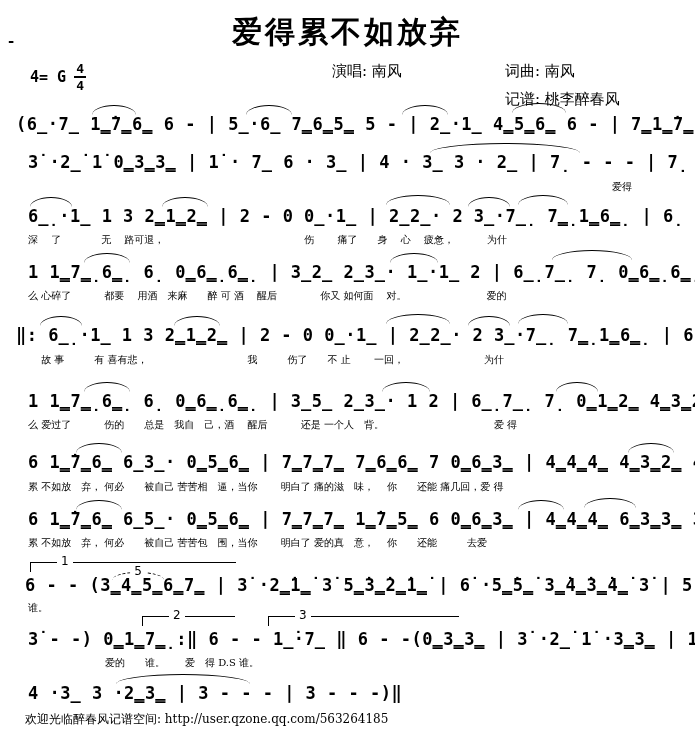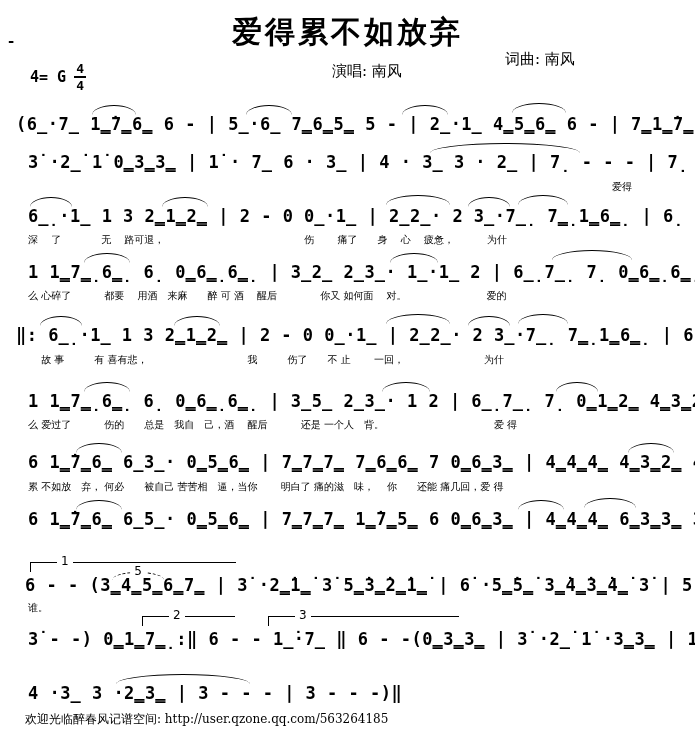--- a/index.html
+++ b/index.html
@@ -6,21 +6,21 @@
   .sheet{position:relative;width:695px;height:750px;background:#ffffff;color:#000;overflow:hidden;
          font-family:"DejaVu Serif", serif;}
   .title{position:absolute;top:12px;left:0;width:100%;text-align:center;
          font-size:30px;font-weight:bold;letter-spacing:3px;font-family:Liberation Serif, serif;}
   .dash{position:absolute;left:8px;top:32px;font-weight:bold;font-size:15px;}
   .meta{position:absolute;font-size:15px;white-space:pre;}
   .keysig{left:30px;top:62px;font-family:"DejaVu Sans Mono",monospace;font-weight:bold;display:flex;align-items:center;}
   .frac{display:inline-flex;flex-direction:column;align-items:center;line-height:1;margin-left:8px;font-size:13px;font-weight:bold;}
   .frac .bar{width:12px;height:2px;background:#000;margin:1px 0;}
   .singer{left:332px;top:62px;}
-  .lyricist{left:505px;top:50px;}
+  .lyricist{left:505px;top:62px;}
   .transcriber{left:505px;top:90px;}
   .notes{position:absolute;left:28px;font-family:"DejaVu Sans Mono",monospace;font-weight:bold;
          font-size:17px;letter-spacing:.5px;white-space:pre;}
   .notes.flush{left:16px;}
   .lyr{position:absolute;left:28px;font-size:10px;white-space:pre;font-family:"DejaVu Serif",serif;}
   .volta{position:absolute;height:9px;border-top:1px solid #000;border-left:1px solid #000;}
   .volta .num,.tuplet .num{position:absolute;top:-9px;background:#fff;padding:0 4px;
          font-size:12px;font-family:"DejaVu Sans",sans-serif;}
   .volta .num{left:26px;}
   .tuplet{position:absolute;height:7px;border-top:1px dashed #000;border-radius:50% 50% 0 0/100% 100% 0 0;}
@@ -40,38 +40,41 @@
   <div class="meta keysig">
     <span>4= G</span>
     <span class="frac">
       <span>4</span>
       <span class="bar"></span>
       <span>4</span>
     </span>
   </div>
   <div class="meta singer">演唱: 南风</div>
   <div class="meta lyricist">词曲: 南风</div>
+  <div class="meta transcriber">记谱: 桃李醉春风</div>
 
   <div class="notes flush" style="top:114px">(6̲·7̲ 1̳̇7̳6̳ 6 - | 5̲·6̲ 7̳6̳5̳ 5 - | 2̲·1̲ 4̳5̳6̳ 6 - | 7̳1̳̇7̳6̳ 6̲7̲· 3 0̳3̳3̳ |</div>
   <div class="notes" style="top:152px">3̇ ·2̲̇ 1̇ 0̳3̳3̳ | 1̇ · 7̲ 6 · 3̲ | 4 · 3̲ 3 · 2̲ | 7̣ - - - | 7̣ - -) 0̳1̳7̳̣ |</div>
   <div class="lyr" style="top:180px;left:612px">爱得</div>
   <div class="notes" style="top:206px">6̲̣·1̲ 1 3 2̳1̳2̳ | 2 - 0 0̲·1̲ | 2̲2̲· 2 3̲·7̲̣ 7̳̣1̳6̳̣ | 6̣ - 0 0̳1̳7̳̣ |</div>
   <div class="lyr" style="top:233px">深　 了　　　　无　 路可退，　　　　　　　　　　　　　　伤　　 痛了　　身　 心　 疲惫，　　　 为什</div>
   <div class="notes" style="top:262px">1 1̳7̳̣6̳̣ 6̣ 0̳6̳̣6̳̣ | 3̲2̲ 2̲3̲· 1̲·1̲ 2 | 6̲̣7̲̣ 7̣ 0̳6̳̣6̳̣ 2̳1̳6̳̣ | 7̳̣6̳̣7̳̣ 7̣ - 0̳1̳7̳̣ |</div>
   <div class="lyr" style="top:289px">么 心碎了　　　 都要　 用酒　来麻　　醉 可 酒　 醒后　　　　 你又 如何面　 对。　　　　　　　　爱的</div>
   <div class="notes flush" style="top:325px">‖: 6̲̣·1̲ 1 3 2̳1̳2̳ | 2 - 0 0̲·1̲ | 2̲2̲· 2 3̲·7̲̣ 7̳̣1̳6̳̣ | 6̣ - 0 0̳1̳7̳̣ |</div>
   <div class="lyr" style="top:353px">　 故 事　　　有 喜有悲，　　　　　　　　　　我　　　伤了　　不 止　　 一回，　　　　　　　　为什</div>
   <div class="notes" style="top:391px">1 1̳7̳̣6̳̣ 6̣ 0̳6̳̣6̳̣ | 3̲5̲ 2̲3̲· 1 2 | 6̲̣7̲̣ 7̣ 0̳1̳2̳ 4̳3̳2̳ | 3 - - - | 7̲·6̲ 7 1̲̇·7̲ |</div>
   <div class="lyr" style="top:418px">么 爱过了　　　 伤的　　总是　我自　己，酒　 醒后　　　 还是 一个人　背。　　　　　　　　　　　爱 得</div>
   <div class="notes" style="top:452px">6 1̳̇7̳6̳ 6̲3̲· 0̳5̳6̳ | 7̳7̳7̳ 7̳6̳6̳ 7 0̳6̳3̳ | 4̳4̳4̳ 4̳3̳2̳ 4 0̲·2̲ | 7̲7̲ 7̳6̳7̳ 7 1̲̇·7̲ |</div>
   <div class="lyr" style="top:480px">累 不如放　弃， 何必　　被自己 苦苦相　逼，当你　　 明白了 痛的滋　味，　 你　　还能 痛几回，爱 得</div>
   <div class="notes" style="top:509px">6 1̳̇7̳6̳ 6̲5̲· 0̳5̳6̳ | 7̳7̳7̳ 1̳̇7̳5̳ 6 0̳6̳3̳ | 4̳4̳4̳ 6̳3̳3̳ 3̲2̲· 0̲·2̲ | 7̲7̲ 7 - 1̳̇7̳6̳ |</div>
+  <div class="lyr" style="top:536px">累 不如放　弃， 何必　　被自己 苦苦包　围，当你　　 明白了 爱的真　意，　 你　　还能　　　去爱</div>
   <div class="notes" style="top:575px;left:25px">6 - - (3̳4̳5̳6̳7̳ | 3̇ ·2̳̇1̳̇ 3̇ 5̳̇3̳̇2̳̇1̳̇ | 6̇ ·5̳̇5̳̇ 3̳̇4̳̇3̳̇4̳̇ 3̇ | 5̇ ·4̲̇ 3̇ 3̳̇2̳̇1̳̇ |</div>
   <div class="lyr" style="top:601px">谁。</div>
   <div class="notes" style="top:629px">3̇ - -) 0̳1̳7̳̣:‖ 6 - - 1̲̇·7̲ ‖ 6 - -(0̳3̳3̳ | 3̇ ·2̲̇ 1̇ ·3̳3̳ | 1̇ ·7̲ 6··3̳ |</div>
+  <div class="lyr" style="top:656px;left:105px">爱的　　谁。　　爱　得 D.S 谁。</div>
   <div class="notes" style="top:683px">4 ·3̲ 3 ·2̳3̳ | 3 - - - | 3 - - -)‖</div>
 
   <div class="volta" style="left:30px;top:562px;width:205px">
     <span class="num">1</span>
   </div>
   <div class="tuplet" style="left:112px;top:572px;width:52px">
     <span class="num">5</span>
   </div>
   <div class="volta" style="left:142px;top:616px;width:92px">
     <span class="num">2</span>

